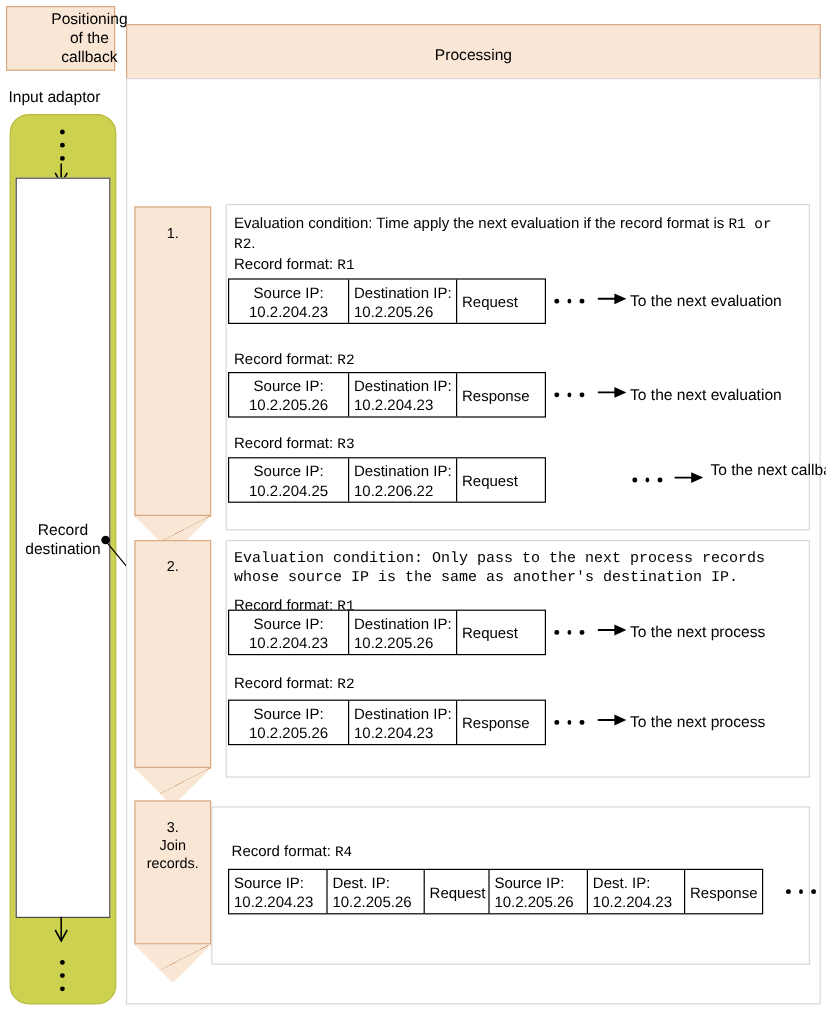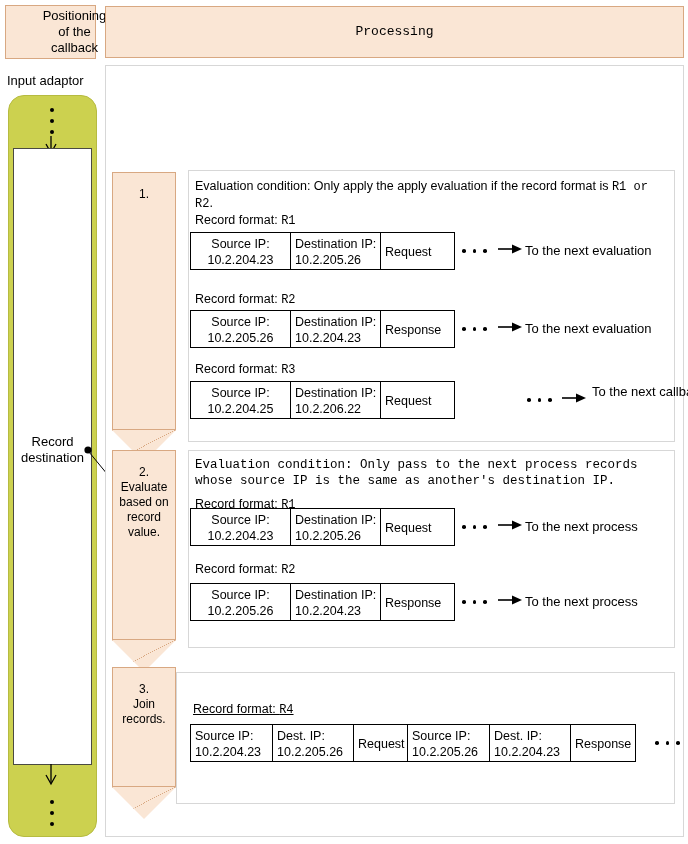--- a/index.html
+++ b/index.html
@@ -21,21 +21,21 @@
     background: #fae6d5;
     border: 1px solid #d8a882;
     display: flex;
     align-items: center;
     justify-content: center;
     text-align: center;
     font-size: 13px;
     line-height: 16px;
   }
   #hdr-positioning { left: 5px;  top: 5px; width: 91px;  height: 54px; padding-left: 48px; }
-  #hdr-processing  { left: 105px; top: 6px; width: 579px; height: 52px; font-family: Liberation Mono, monospace; }
+  #hdr-processing  { left: 105px; top: 20px; width: 579px; height: 52px; }
 
   
   #input-adaptor-label {
     left: 7px; top: 73px;
     font-size: 13px;
     white-space: nowrap;
   }
 
   
   #input-adaptor-shape {
@@ -132,21 +132,21 @@
   .recfmt { font-size: 12.5px; line-height: 15px; }
 
   #cond1 { left: 195px; top: 178px; width: 470px; }
   #cond2 { left: 195px; top: 457px; width: 470px; font-family: Liberation Mono, monospace; }
 
   #rf1-1 { left: 195px; top: 213px; }
   #rf1-2 { left: 195px; top: 292px; }
   #rf1-3 { left: 195px; top: 362px; }
   #rf2-1 { left: 195px; top: 497px; }
   #rf2-2 { left: 195px; top: 562px; }
-  #rf3-1 { left: 193px; top: 702px; text-decoration: underline; }
+  #rf3-1 { left: 193px; top: 702px; }
 
   
   .rec {
     display: flex;
     border: 1px solid #000;
     background: #ffffff;
     height: 38px;
   }
   .rec .cell {
     border-right: 1px solid #000;
@@ -235,34 +235,33 @@
 
 <div class="abs" id="processing-frame"></div>
 
 <div class="abs step-arrow" id="step1-arrow">
   <div>1.</div>
 </div>
 <div class="abs step-tip" id="step1-tip"></div>
 
 <div class="abs step-arrow" id="step2-arrow">
   <div>2.</div>
-  <div>Evaluate based on record value.</div>
 </div>
 <div class="abs step-tip" id="step2-tip"></div>
 
 <div class="abs step-arrow" id="step3-arrow">
   <div>3.</div>
   <div>Join records.</div>
 </div>
 <div class="abs step-tip" id="step3-tip"></div>
 
 <div class="abs panel" id="panel1"></div>
 
 <div class="abs cond" id="cond1">
-  <span>Evaluation condition: Only apply the apply evaluation if the record format is </span><span class="mono">R1 or R2</span><span>.</span>
+  <span>Evaluation condition: Time apply the next evaluation if the record format is </span><span class="mono">R1 or R2</span><span>.</span>
 </div>
 
 <div class="abs recfmt" id="rf1-1">
   <span>Record format: </span><span class="mono">R1</span>
 </div>
 <div class="abs rec" id="rec1-1">
   <div class="cell ctr" style="width:100px">
     <div>Source IP:</div>
     <div>10.2.204.23</div>
   </div>

